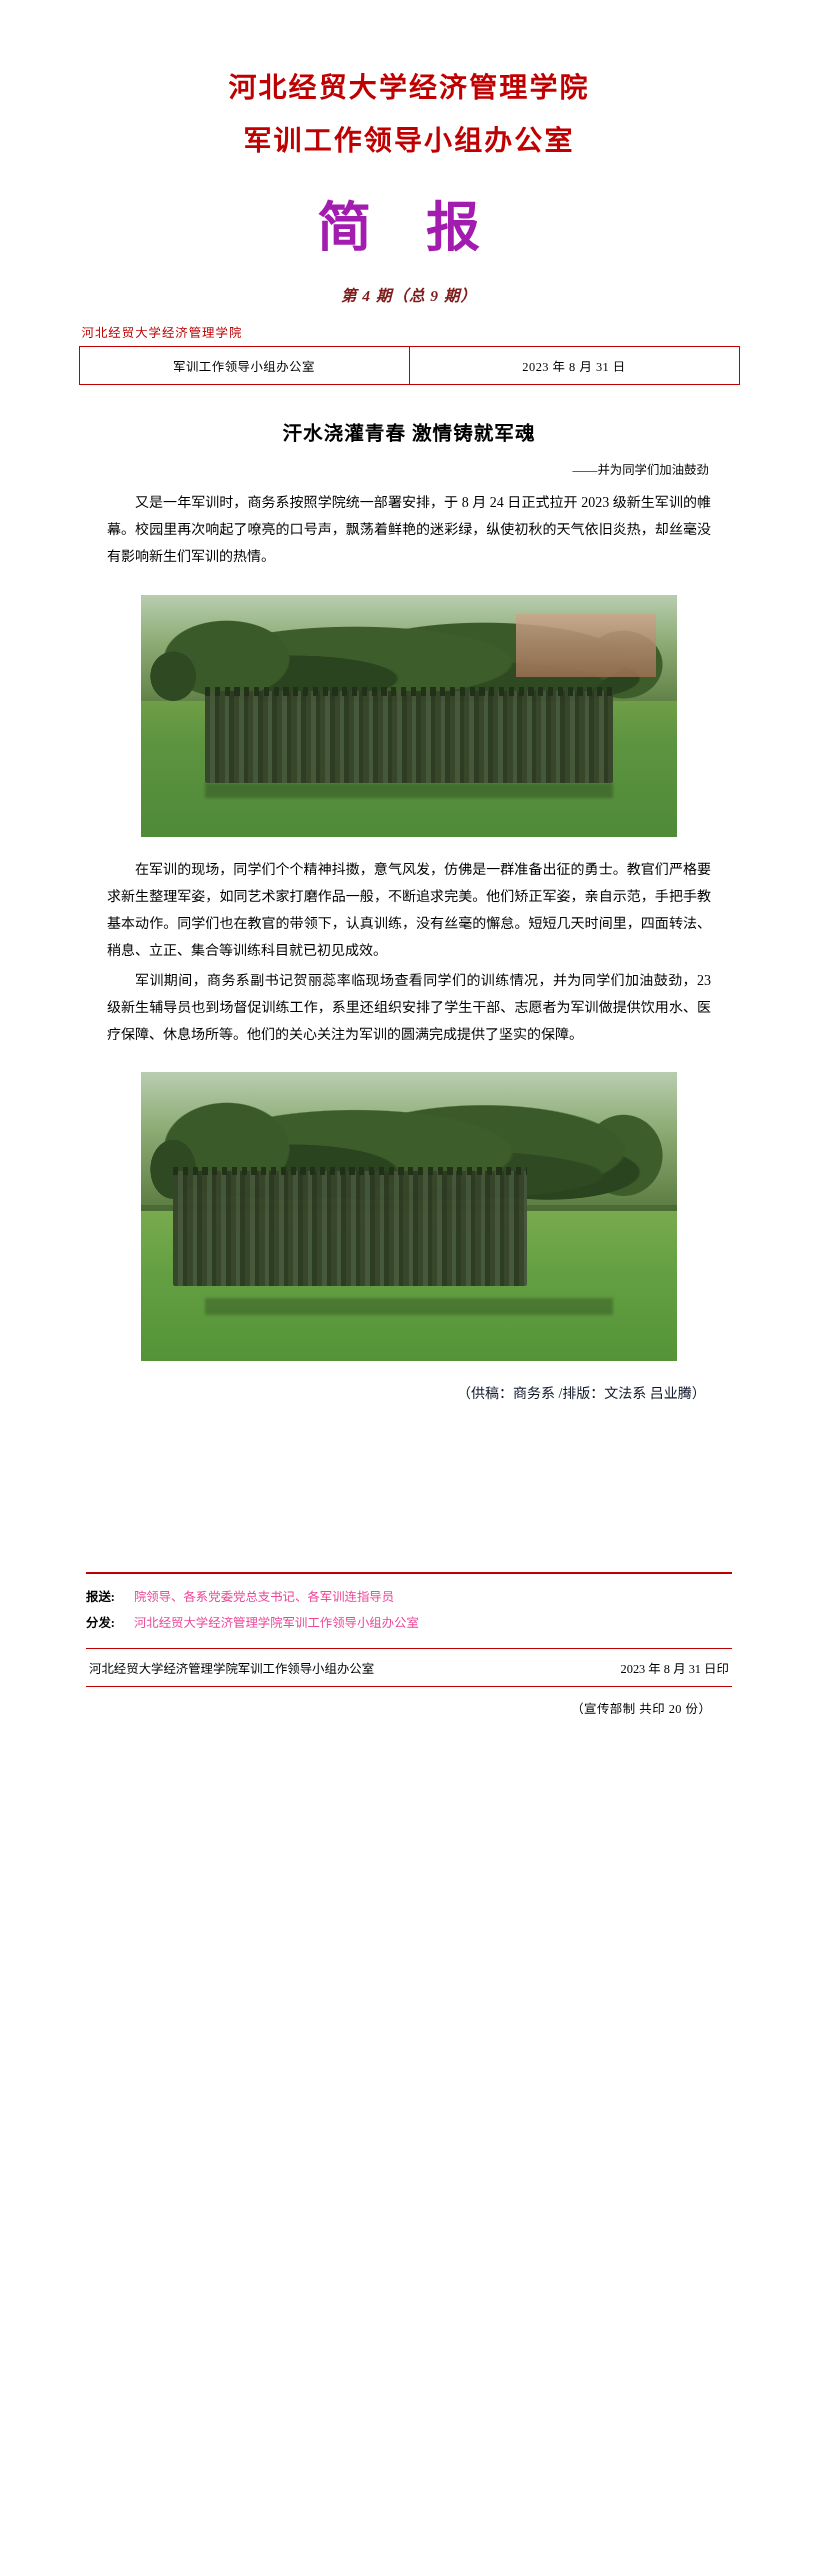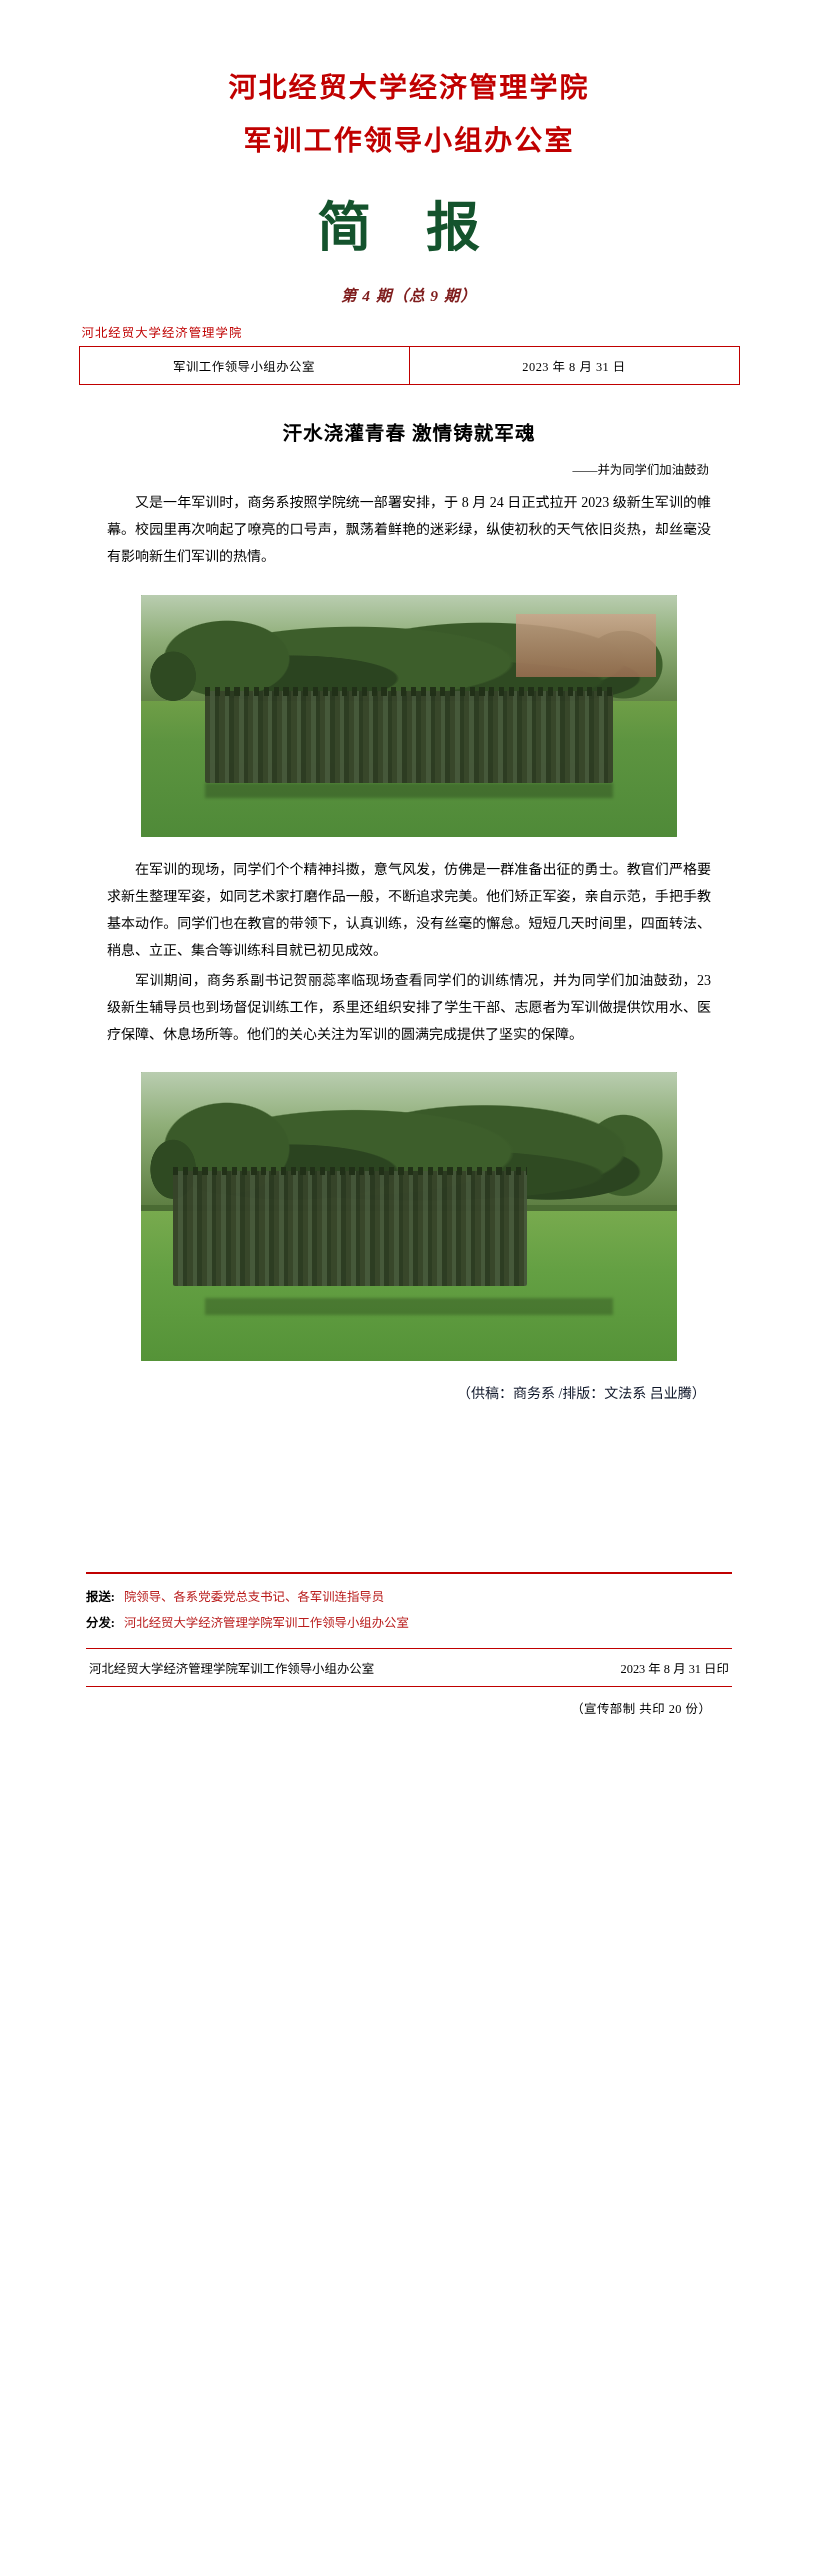--- a/index.html
+++ b/index.html
@@ -37,21 +37,21 @@
     font-weight: bold;
     font-size: 28px;
     letter-spacing: 2.1px;
     line-height: 1.5;
     font-family: "Liberation Serif", "DejaVu Serif", serif;
   }
   .mast-line2 {
     margin-top: 11.3px;
   }
   .mast-big {
-    color: #14532d;
+    color: #a21caf;
     font-weight: bold;
     font-size: 54px;
     letter-spacing: 20.6px;
     margin-top: 21.6px;
     margin-bottom: 5.2px;
     font-family: "Liberation Serif", "DejaVu Serif", serif;
   }
   .mast-issue {
     font-size: 15.5px;
     font-weight: bold;
@@ -229,24 +229,24 @@
     align-items: flex-start;
     font-size: 12.4px;
     line-height: 1.7;
     margin-bottom: 5.2px;
     color: #000;
   }
   .foot-label {
     font-weight: bold;
     color: #000;
     white-space: nowrap;
-    margin-right: 9px;
+    margin-right: 19px;
   }
   .foot-value {
-    color: #b91c1c;
+    color: #ec4899;
   }
   .foot-rule-mid {
     height: 1.5px;
     background: #c00000;
     margin: 13.4px 0 9.3px 0;
   }
   .foot-meta {
     display: flex;
     justify-content: space-between;
     font-size: 12.4px;

